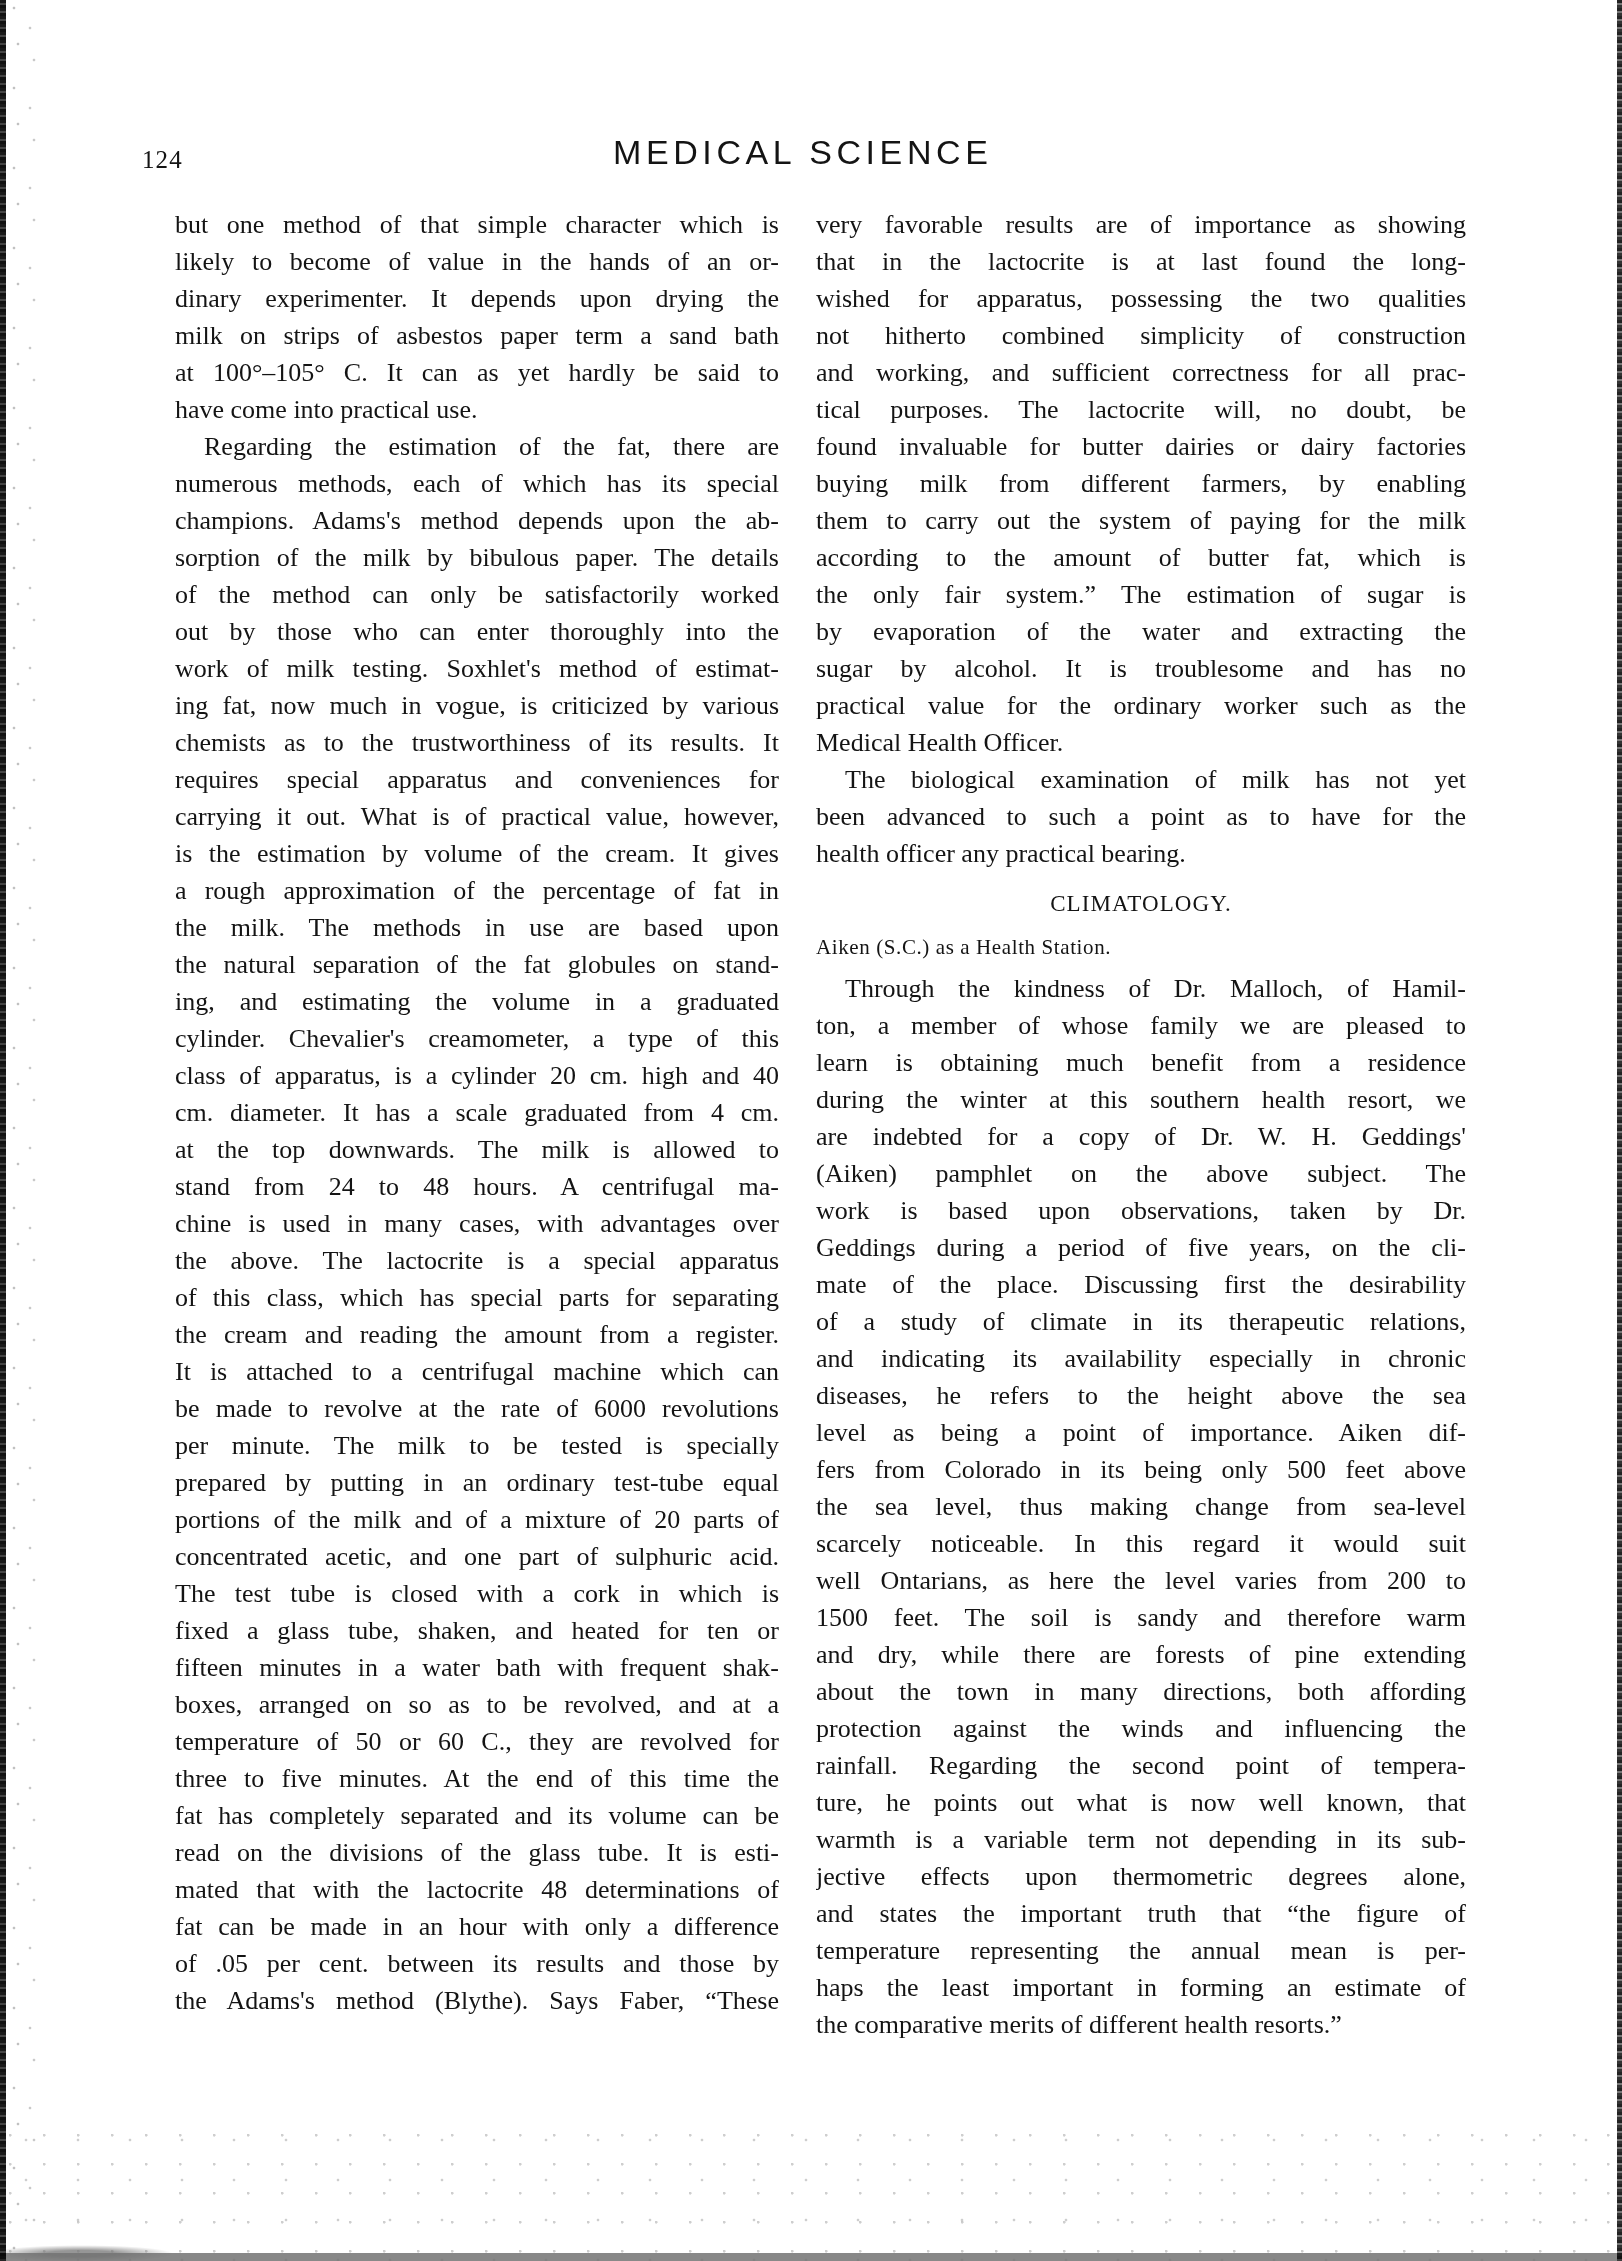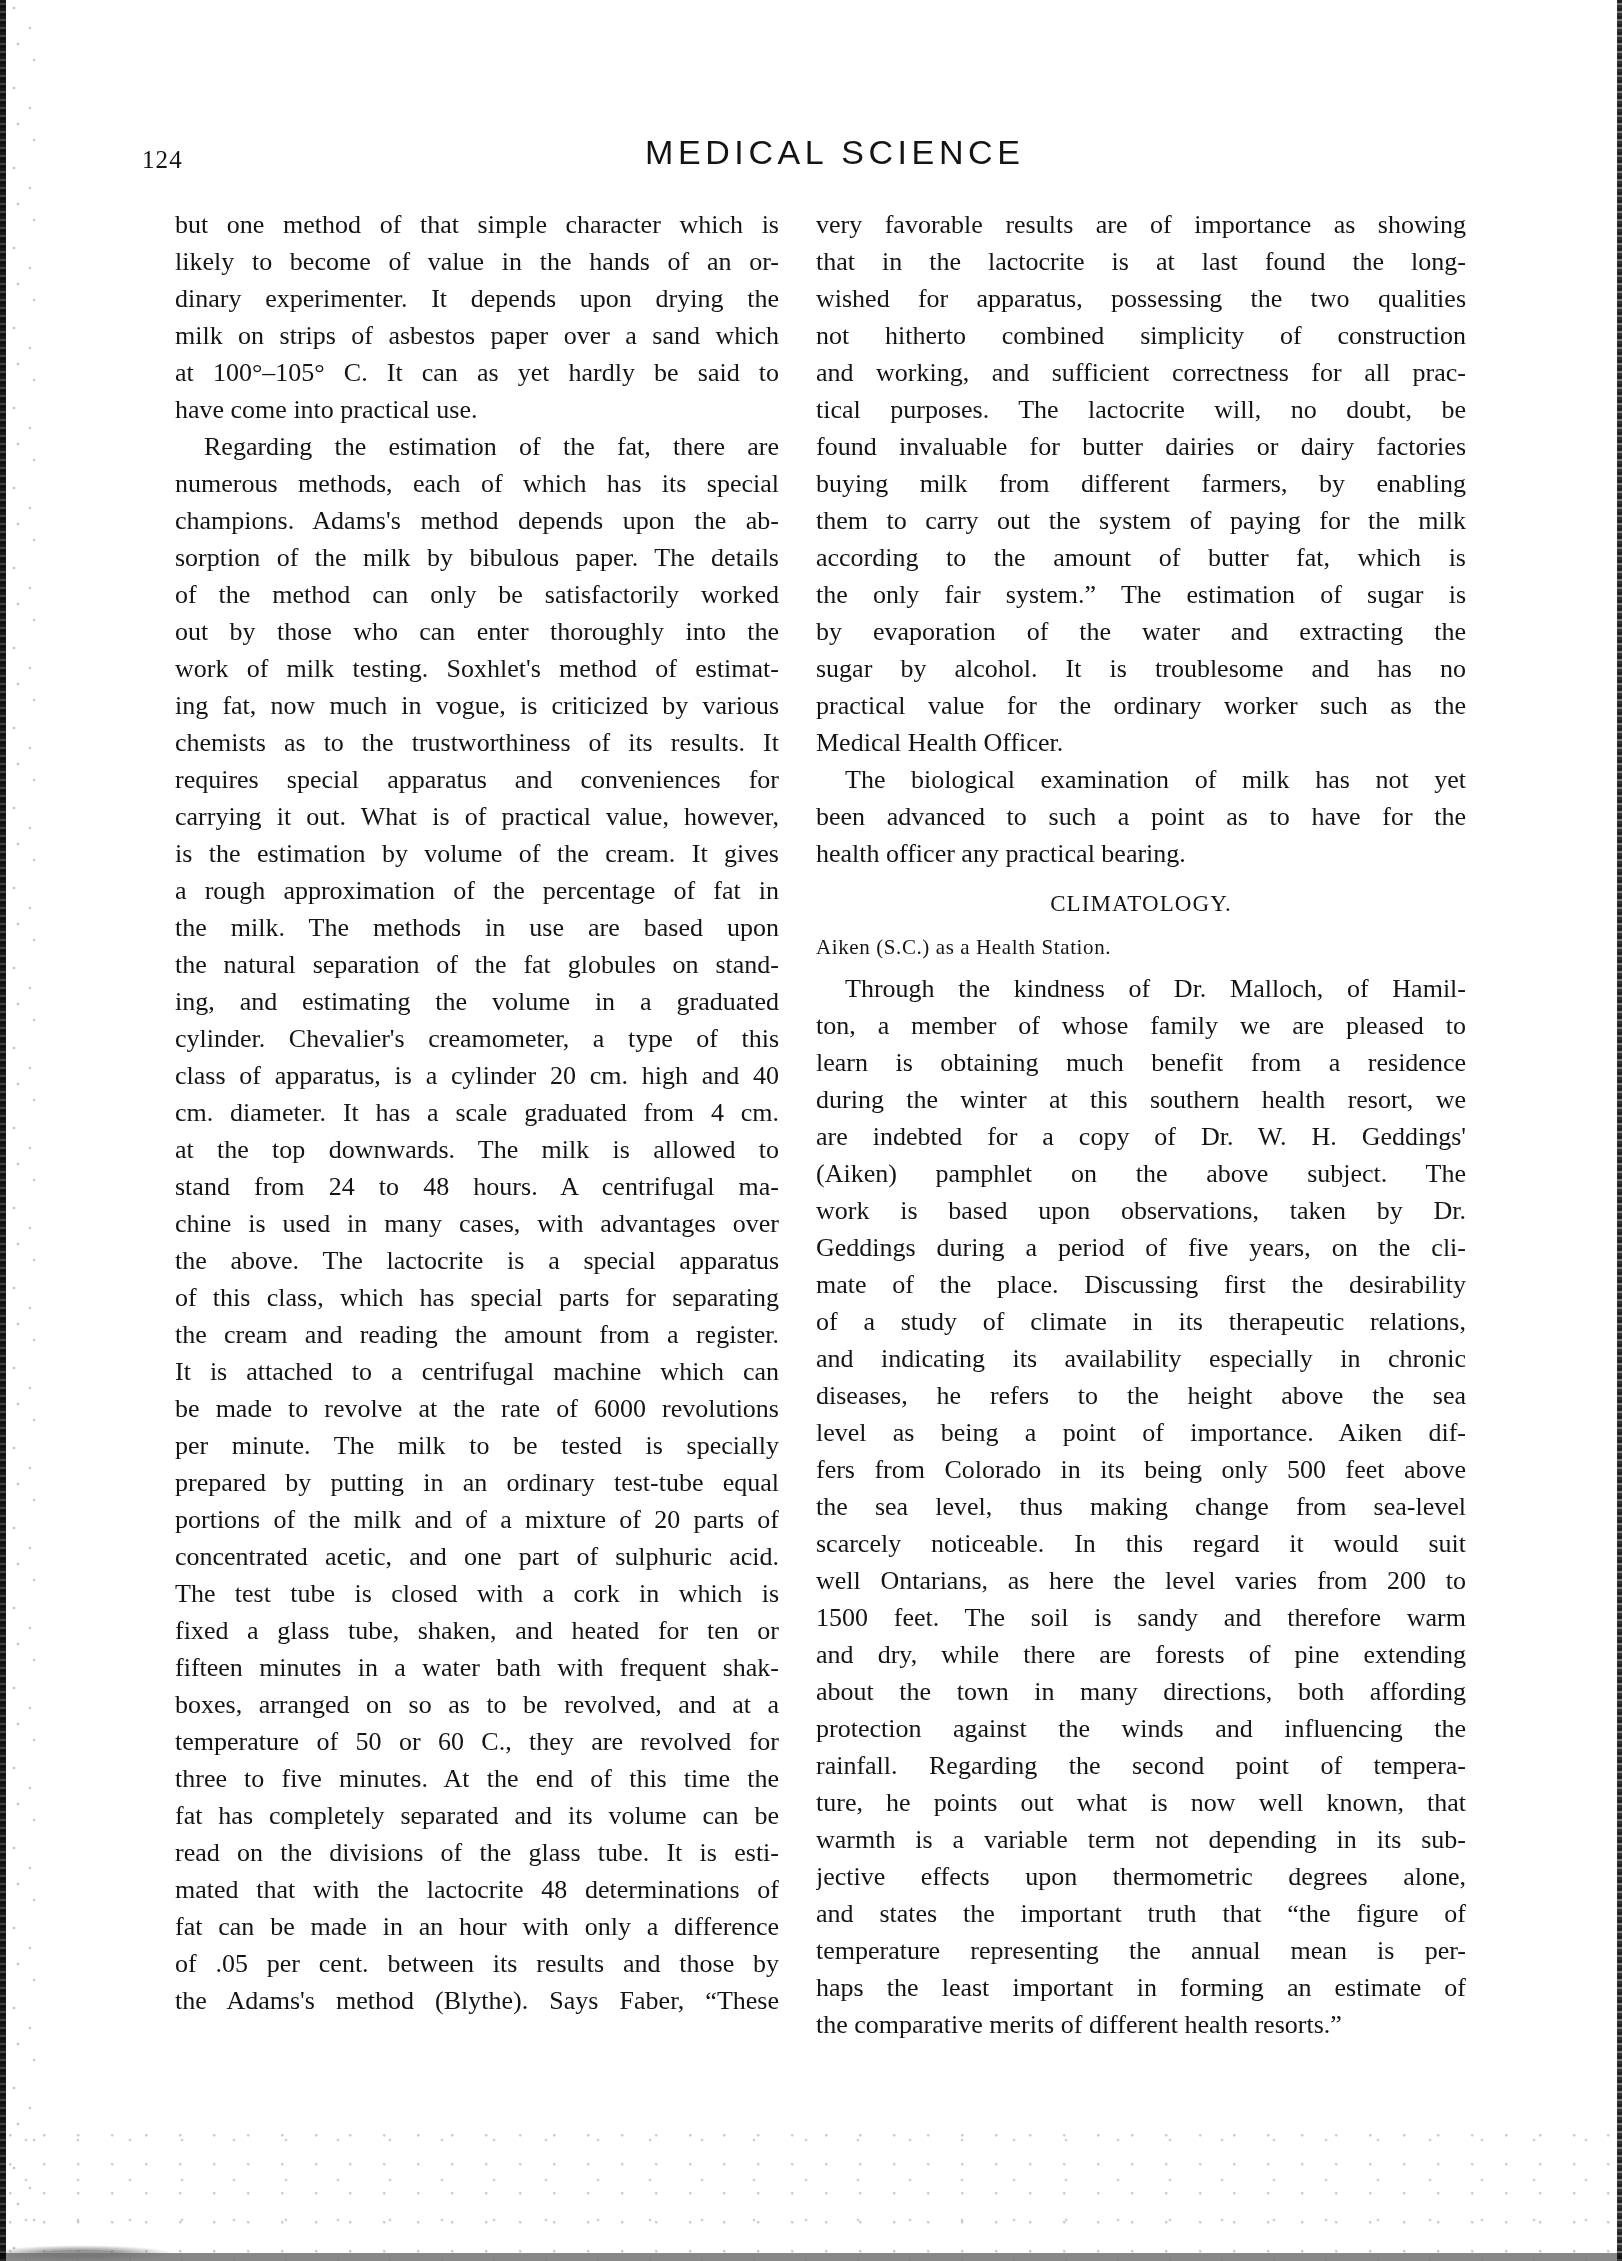--- a/index.html
+++ b/index.html
@@ -61,21 +61,21 @@
     .page-number {
       position: absolute;
       left: 142px;
       top: 12.6px;
       font-family: "Liberation Serif", serif;
       font-size: 25px;
       letter-spacing: 1.1px;
     }
     .journal-title {
       position: absolute;
-      left: 645px;
+      left: 613px;
       top: 0;
       font-family: "Liberation Sans", "DejaVu Sans", sans-serif;
       font-size: 34px;
       letter-spacing: 4.6px;
       font-weight: normal;
     }
     .column {
       position: absolute;
       top: 206px;
       font-size: 26px;
@@ -126,21 +126,21 @@
 
 <div class="running-head">
   <span class="page-number">124</span>
   <span class="journal-title">MEDICAL SCIENCE</span>
 </div>
 
 <div class="column left">
   <span class="line">but one method of that simple character which is</span>
   <span class="line">likely to become of value in the hands of an or-</span>
   <span class="line">dinary experimenter. It depends upon drying the</span>
-  <span class="line">milk on strips of asbestos paper over a sand which</span>
+  <span class="line">milk on strips of asbestos paper term a sand bath</span>
   <span class="line">at 100°–105° C. It can as yet hardly be said to</span>
   <span class="line last">have come into practical use.</span>
   <span class="line indent">Regarding the estimation of the fat, there are</span>
   <span class="line">numerous methods, each of which has its special</span>
   <span class="line">champions. Adams's method depends upon the ab-</span>
   <span class="line">sorption of the milk by bibulous paper. The details</span>
   <span class="line">of the method can only be satisfactorily worked</span>
   <span class="line">out by those who can enter thoroughly into the</span>
   <span class="line">work of milk testing. Soxhlet's method of estimat-</span>
   <span class="line">ing fat, now much in vogue, is criticized by various</span>

